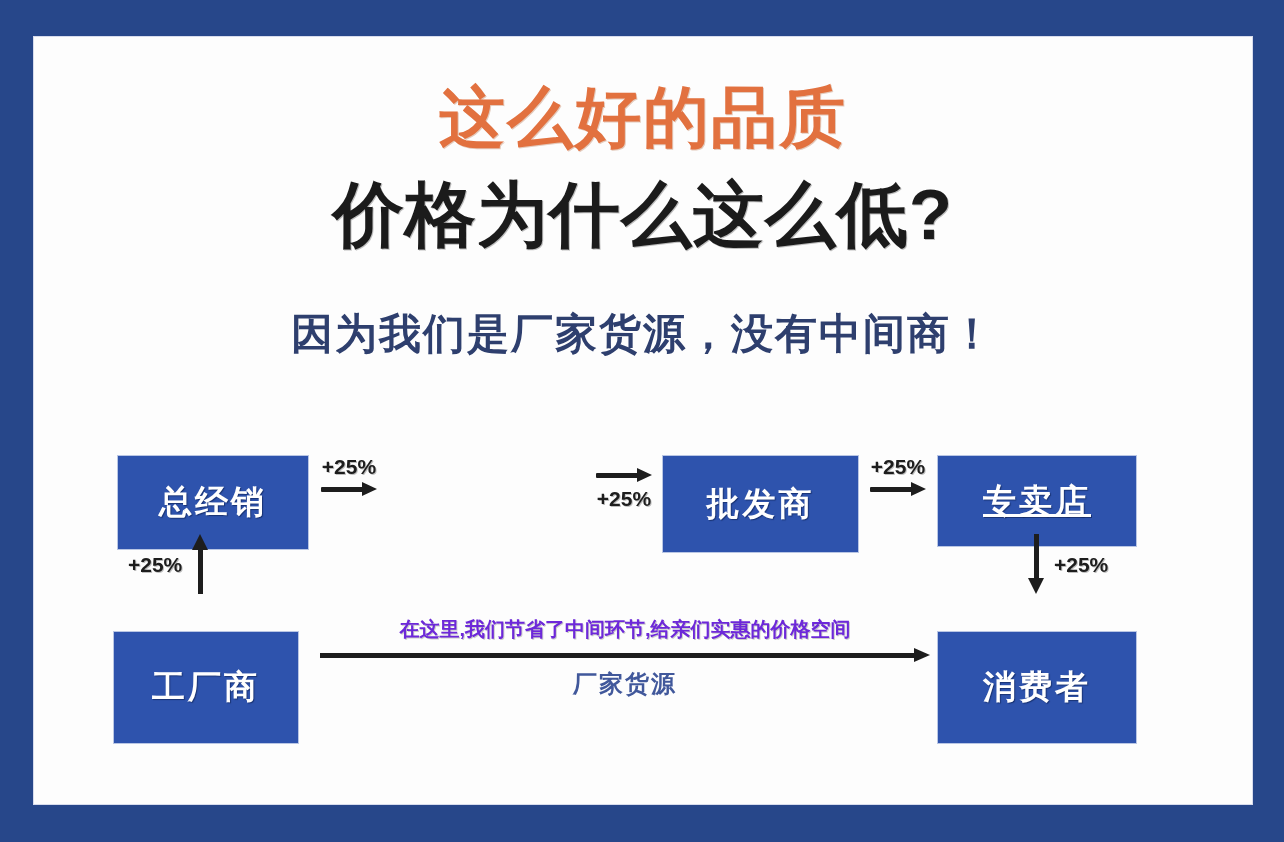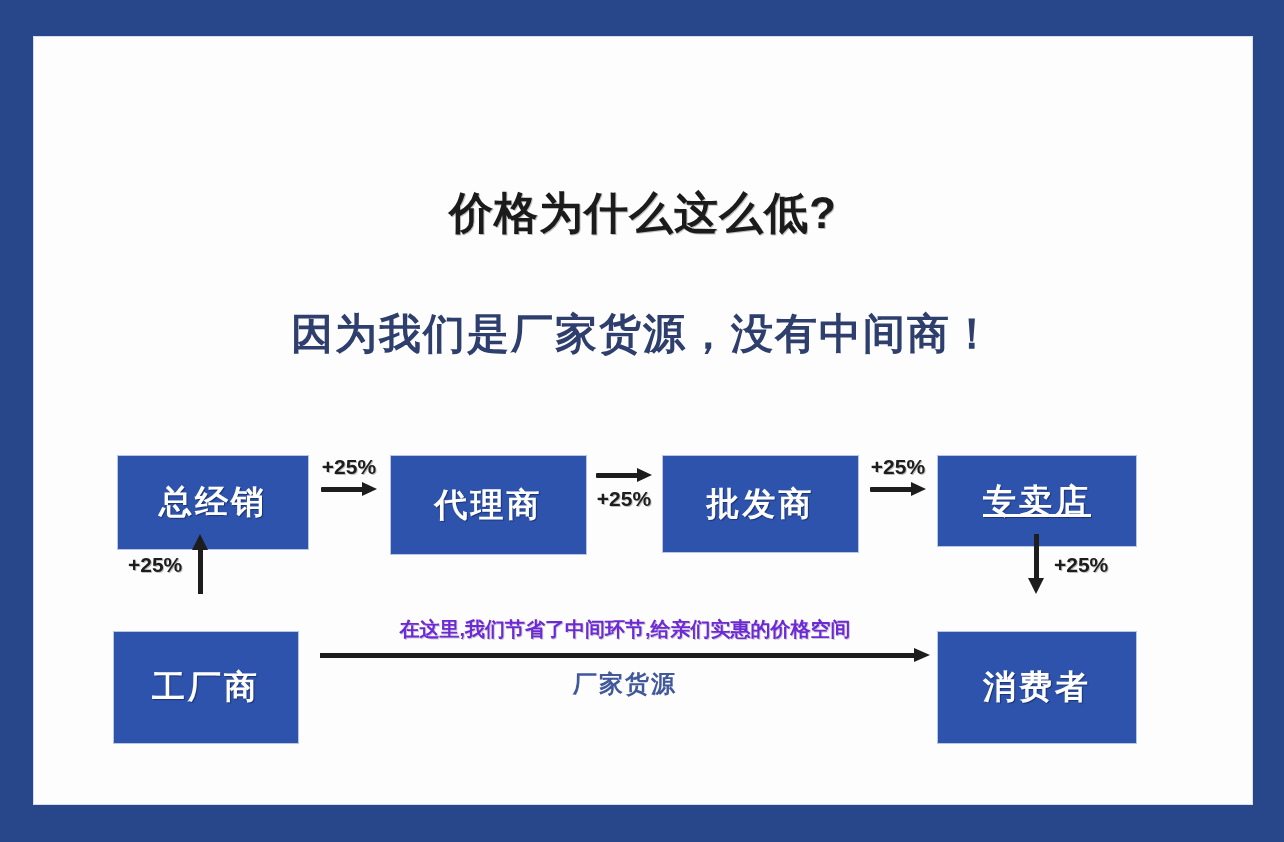--- a/index.html
+++ b/index.html
@@ -41,23 +41,23 @@
     font-size: 66px;
     line-height: 1;
     font-weight: bold;
     color: #e2713f;
     letter-spacing: 2px;
     text-shadow: 1px 1px 0 rgba(180,110,70,.35);
   }
   .headline-black {
     position: absolute;
     left: 0; right: 0;
-    top: 155px;
-    text-align: center;
-    font-size: 44px;
+    top: 143px;
+    text-align: center;
+    font-size: 71px;
     line-height: 1;
     font-weight: bold;
     color: #1b1b1b;
     letter-spacing: 1px;
     text-shadow: 1px 1px 0 rgba(0,0,0,.25);
   }
   .subhead-blue {
     position: absolute;
     left: 0; right: 0;
     top: 277px;
@@ -230,42 +230,40 @@
     color: #41589b;
     letter-spacing: 2px;
   }
 </style>
 </head>
 <body>
 
 <div id="poster">
   <div id="card">
 
+    <div class="headline-orange">这么好的品质</div>
 
     <div class="headline-black">价格为什么这么低?</div>
 
     <div class="subhead-blue">因为我们是厂家货源，没有中间商！</div>
 
     <div id="flow">
 
       <div class="node" id="node-zongjingxiao">
         <span>总经销</span>
       </div>
 
       <div class="h-conn" id="conn-1">
         <span class="pct">+25%</span>
         <span class="arrow-h">
           <span class="shaft"></span>
             <span class="head"></span>
         </span>
       </div>
 
-      <div class="node" id="node-dailishang">
-        <span>代理商</span>
-      </div>
 
       <div class="h-conn" id="conn-2">
         <span class="arrow-h">
           <span class="shaft"></span>
             <span class="head"></span>
         </span>
         <span class="pct">+25%</span>
       </div>
 
       <div class="node" id="node-pifashang">

